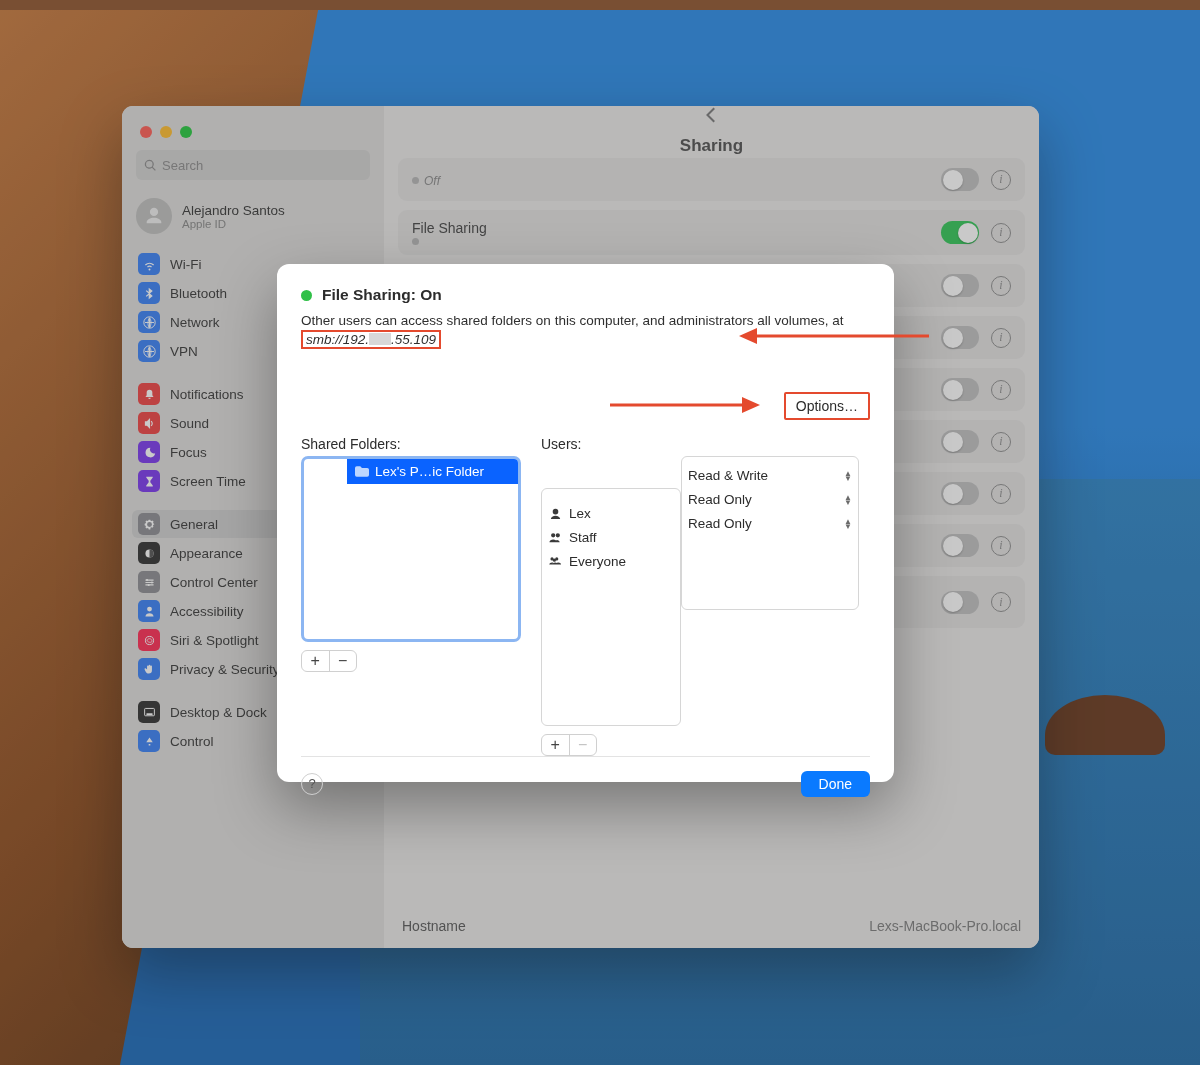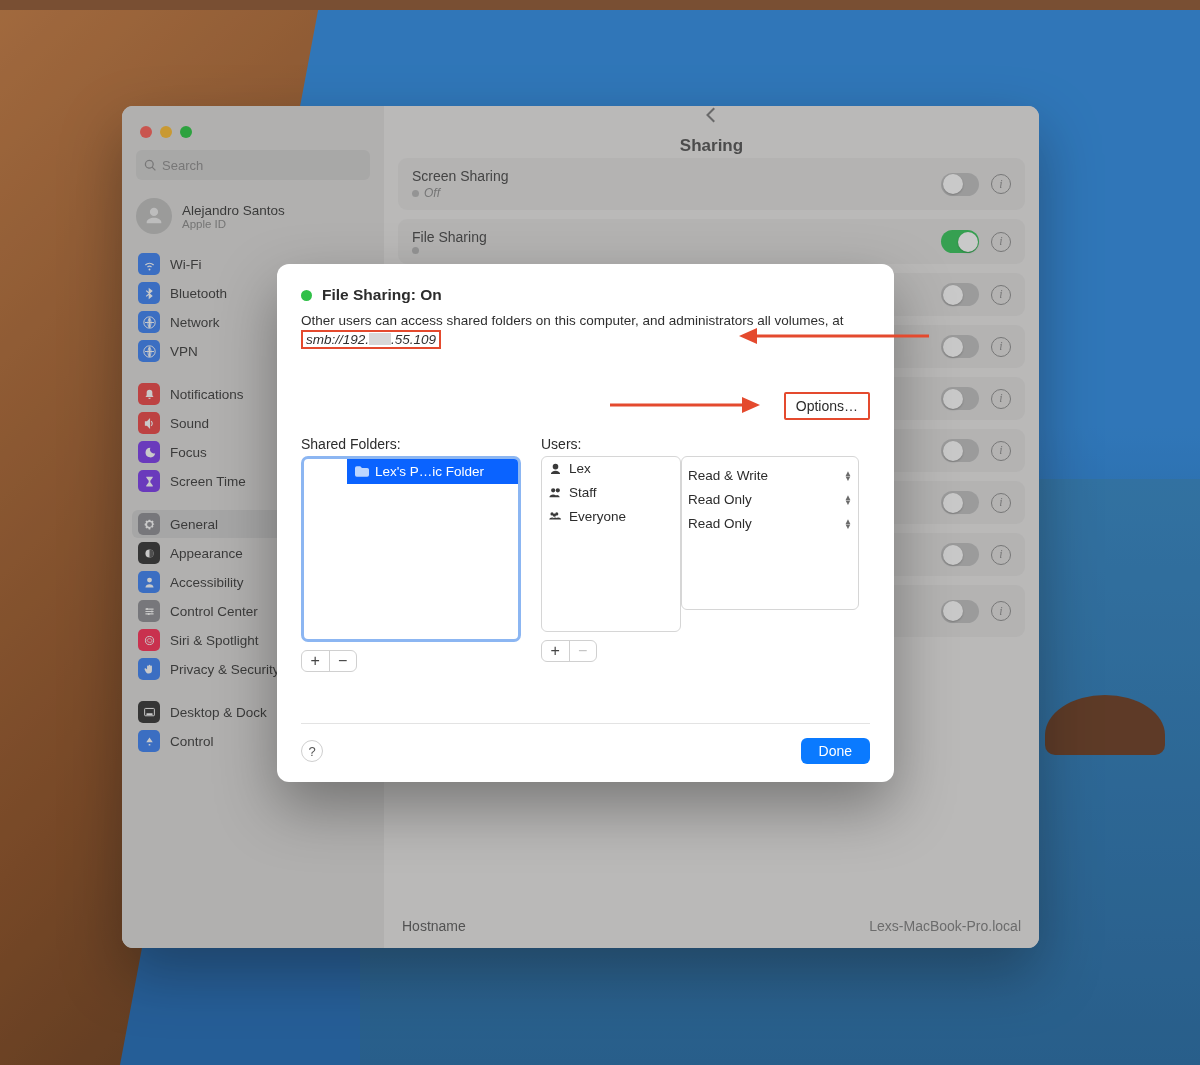--- a/index.html
+++ b/index.html
@@ -69,21 +69,21 @@
   .options-btn{font-size:14px;color:#2b2b2b;padding:4px 10px;border:2px solid #e44a2e;background:#fff;border-radius:2px;}
   .arrow2{position:absolute;right:110px;top:3px;width:150px;height:20px;pointer-events:none;}
 
   .lists{display:flex;gap:20px;margin-top:16px;}
   .list-col{display:flex;flex-direction:column;}
   .list-label{font-size:14px;color:#2c2c2c;margin-bottom:4px;}
   .list-box{border:1px solid #d6d6d6;border-radius:6px;background:#fff;overflow:hidden;padding-left:43px;}
   .folders-box{width:220px;height:186px;border:3px solid #8cb6f2;border-radius:7px;}
   .folder-item{background:#0a63ff;color:#fff;font-size:13.5px;padding:5px 8px;display:flex;align-items:center;gap:6px;}
   .folder-item svg{width:14px;height:11px;fill:#bcd6ff;}
-  .users-box{width:140px;height:176px;padding:0 6px;}
+  .users-box{width:140px;height:238px;padding:13px 6px;margin-top:32px;}
   .perm-box{width:178px;height:154px;padding:7px 6px;}
   .pair{display:flex;gap:0;}
   .u-row{display:flex;align-items:center;gap:6px;font-size:13.5px;color:#2c2c2c;height:24px;}
   .u-row svg{width:15px;height:13px;fill:#3a3a3a;}
   .p-row{display:flex;align-items:center;justify-content:space-between;font-size:13.5px;color:#2c2c2c;height:24px;}
   .stepper{display:flex;flex-direction:column;line-height:5px;font-size:8px;color:#6b6b6b;}
   .btn-pm{display:flex;border:1px solid #d0d0d0;border-radius:6px;margin-top:8px;width:56px;height:22px;overflow:hidden;}
   .btn-pm span{flex:1;text-align:center;font-size:16px;line-height:20px;color:#444;}
   .btn-pm span.dis{color:#c3c3c3;}
   .btn-pm span+span{border-left:1px solid #d0d0d0;}
@@ -202,37 +202,37 @@
         <div class="sb-item">
           <div class="sb-icon" style="background:#333333">
             <svg viewBox="0 0 16 16">
               <circle cx="8" cy="8" r="5" fill="#fff"></circle>
               <path d="M8 3v10a5 5 0 000-10z" fill="#555"></path>
             </svg>
           </div>
           <span>Appearance</span>
         </div>
         <div class="sb-item">
-          <div class="sb-icon" style="background:#3b82f6">
-            <svg viewBox="0 0 16 16">
-              <path d="M8 8a3 3 0 100-6 3 3 0 000 6zm-5 6c0-2.5 2.5-4 5-4s5 1.5 5 4z"></path>
-            </svg>
-          </div>
-          <span>Accessibility</span>
-        </div>
-        <div class="sb-item">
           <div class="sb-icon" style="background:#8e8e93">
             <svg viewBox="0 0 16 16">
               <path d="M3 5h10M3 8h10M3 11h10" stroke="#fff" stroke-width="1.4"></path>
               <circle cx="5" cy="5" r="1.3"></circle>
               <circle cx="11" cy="8" r="1.3"></circle>
               <circle cx="7" cy="11" r="1.3"></circle>
             </svg>
           </div>
           <span>Control Center</span>
+        </div>
+        <div class="sb-item">
+          <div class="sb-icon" style="background:#3b82f6">
+            <svg viewBox="0 0 16 16">
+              <path d="M8 8a3 3 0 100-6 3 3 0 000 6zm-5 6c0-2.5 2.5-4 5-4s5 1.5 5 4z"></path>
+            </svg>
+          </div>
+          <span>Accessibility</span>
         </div>
         <div class="sb-item">
           <div class="sb-icon" style="background:#ff2d55">
             <svg viewBox="0 0 16 16">
               <circle cx="8" cy="8" r="5" fill="none" stroke="#fff" stroke-width="1.2"></circle>
               <path d="M5 8c1-3 5-3 6 0s-5 3-6 0z" fill="none" stroke="#fff"></path>
             </svg>
           </div>
           <span>Siri &amp; Spotlight</span>
         </div>
@@ -268,21 +268,20 @@
   <div class="main">
     <div class="crumb">
       <svg class="chev-back" viewBox="0 0 16 16">
           <path fill="none" stroke="#7a7a7a" stroke-width="1.8" d="M10 2L4 8l6 6"></path>
         </svg>
       <div class="crumb-title">Sharing</div>
     </div>
     <div class="rows" id="rows">
         <div class="row">
           <div class="txt">
-            <div class="row-title">Screen Sharing</div>
             <div class="row-sub"><span class="status-dot"></span>Off</div>
           </div>
           <div class="switch off">
             <div class="knob"></div>
           </div>
           <div class="infoc">
             <span>i</span>
           </div>
         </div>
         <div class="row">

